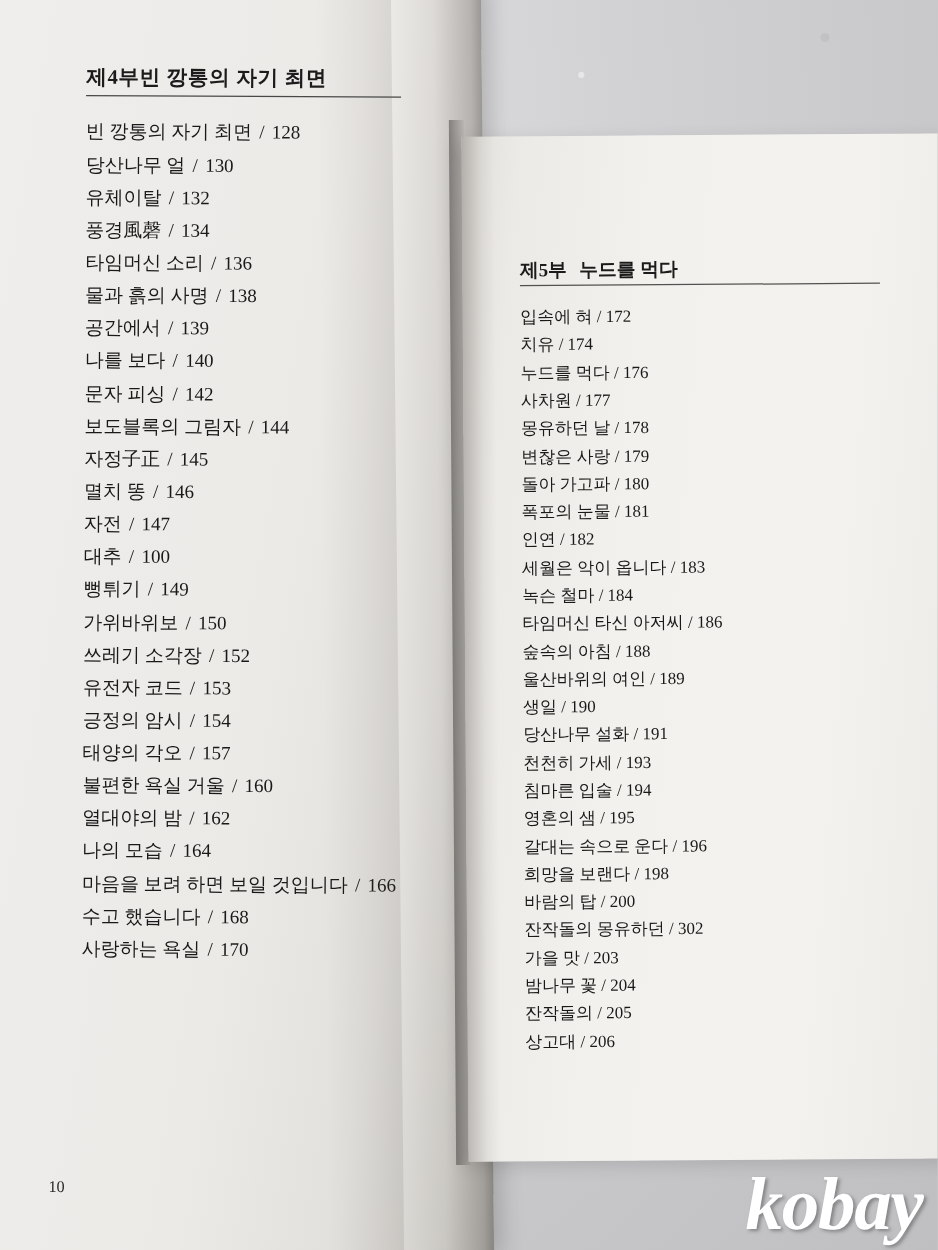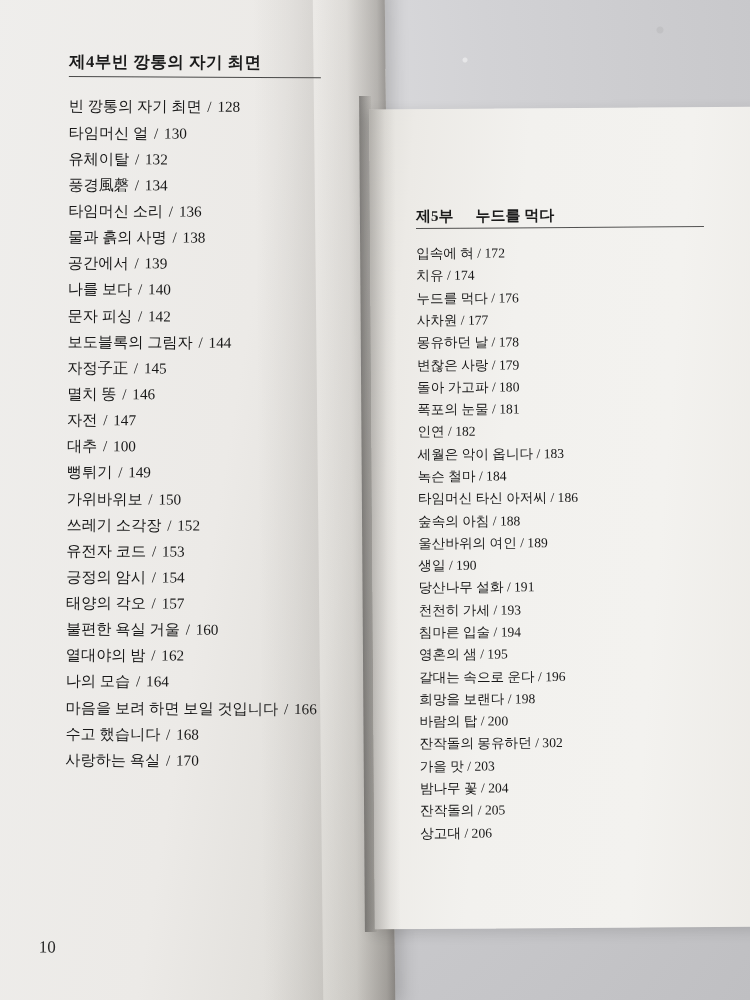--- a/index.html
+++ b/index.html
@@ -87,21 +87,21 @@
     font-size: 15.2px;
     color: #191919;
     line-height: 1.72;
     white-space: nowrap;
   }
   .toc-item .sep { margin: 0 2px; }
   .page-number-left {
     position: absolute;
     left: 44px;
     bottom: 52px;
-    font-size: 17px;
+    font-size: 13px;
     color: #2a2a2a;
     transform: rotate(0.8deg);
   }
 
   
   .bend {
     position: absolute;
     top: 0;
     height: 100%;
     pointer-events: none;
@@ -134,21 +134,21 @@
     top: 98px;
     width: 330px;
   }
   .part-heading-r {
     font-size: 15px;
     font-weight: bold;
     color: #1b1b1b;
     margin-bottom: 2px;
     white-space: nowrap;
   }
-  .part-heading-r .num { margin-right: 22px; }
+  .part-heading-r .num { margin-right: 10px; }
   .heading-rule-r {
     width: 288px;
     height: 1.2px;
     background: #2b2b2b;
     opacity: 0.8;
     margin-bottom: 14px;
   }
   .toc-item-r {
     font-size: 13.6px;
     color: #191919;
@@ -186,21 +186,21 @@
   <div class="bg-texture"></div>
 
   <div class="page-left">
     <div class="left-content">
       <div class="part-heading">
         <span class="num">제4부</span><span>빈 깡통의 자기 최면</span>
       </div>
       <div class="heading-rule"></div>
       <ul class="toc-list" id="left-toc">
           <li class="toc-item"><span>빈 깡통의 자기 최면</span><span class="sep"> / </span><span>128</span></li>
-          <li class="toc-item"><span>타임머신 얼</span><span class="sep"> / </span><span>130</span></li>
+          <li class="toc-item"><span>당산나무 얼</span><span class="sep"> / </span><span>130</span></li>
           <li class="toc-item"><span>유체이탈</span><span class="sep"> / </span><span>132</span></li>
           <li class="toc-item"><span>풍경風磬</span><span class="sep"> / </span><span>134</span></li>
           <li class="toc-item"><span>타임머신 소리</span><span class="sep"> / </span><span>136</span></li>
           <li class="toc-item"><span>물과 흙의 사명</span><span class="sep"> / </span><span>138</span></li>
           <li class="toc-item"><span>공간에서</span><span class="sep"> / </span><span>139</span></li>
           <li class="toc-item"><span>나를 보다</span><span class="sep"> / </span><span>140</span></li>
           <li class="toc-item"><span>문자 피싱</span><span class="sep"> / </span><span>142</span></li>
           <li class="toc-item"><span>보도블록의 그림자</span><span class="sep"> / </span><span>144</span></li>
           <li class="toc-item"><span>자정子正</span><span class="sep"> / </span><span>145</span></li>
           <li class="toc-item"><span>멸치 똥</span><span class="sep"> / </span><span>146</span></li>
@@ -259,13 +259,14 @@
           <li class="toc-item-r"><span>바람의 탑</span><span class="sep"> / </span><span>200</span></li>
           <li class="toc-item-r"><span>잔작돌의 몽유하던</span><span class="sep"> / </span><span>302</span></li>
           <li class="toc-item-r"><span>가을 맛</span><span class="sep"> / </span><span>203</span></li>
           <li class="toc-item-r"><span>밤나무 꽃</span><span class="sep"> / </span><span>204</span></li>
           <li class="toc-item-r"><span>잔작돌의</span><span class="sep"> / </span><span>205</span></li>
           <li class="toc-item-r"><span>상고대</span><span class="sep"> / </span><span>206</span></li>
         </ul>
     </div>
   </div>
 
+  <div class="watermark">kobay</div>
 </div>
 
 </body></html>

